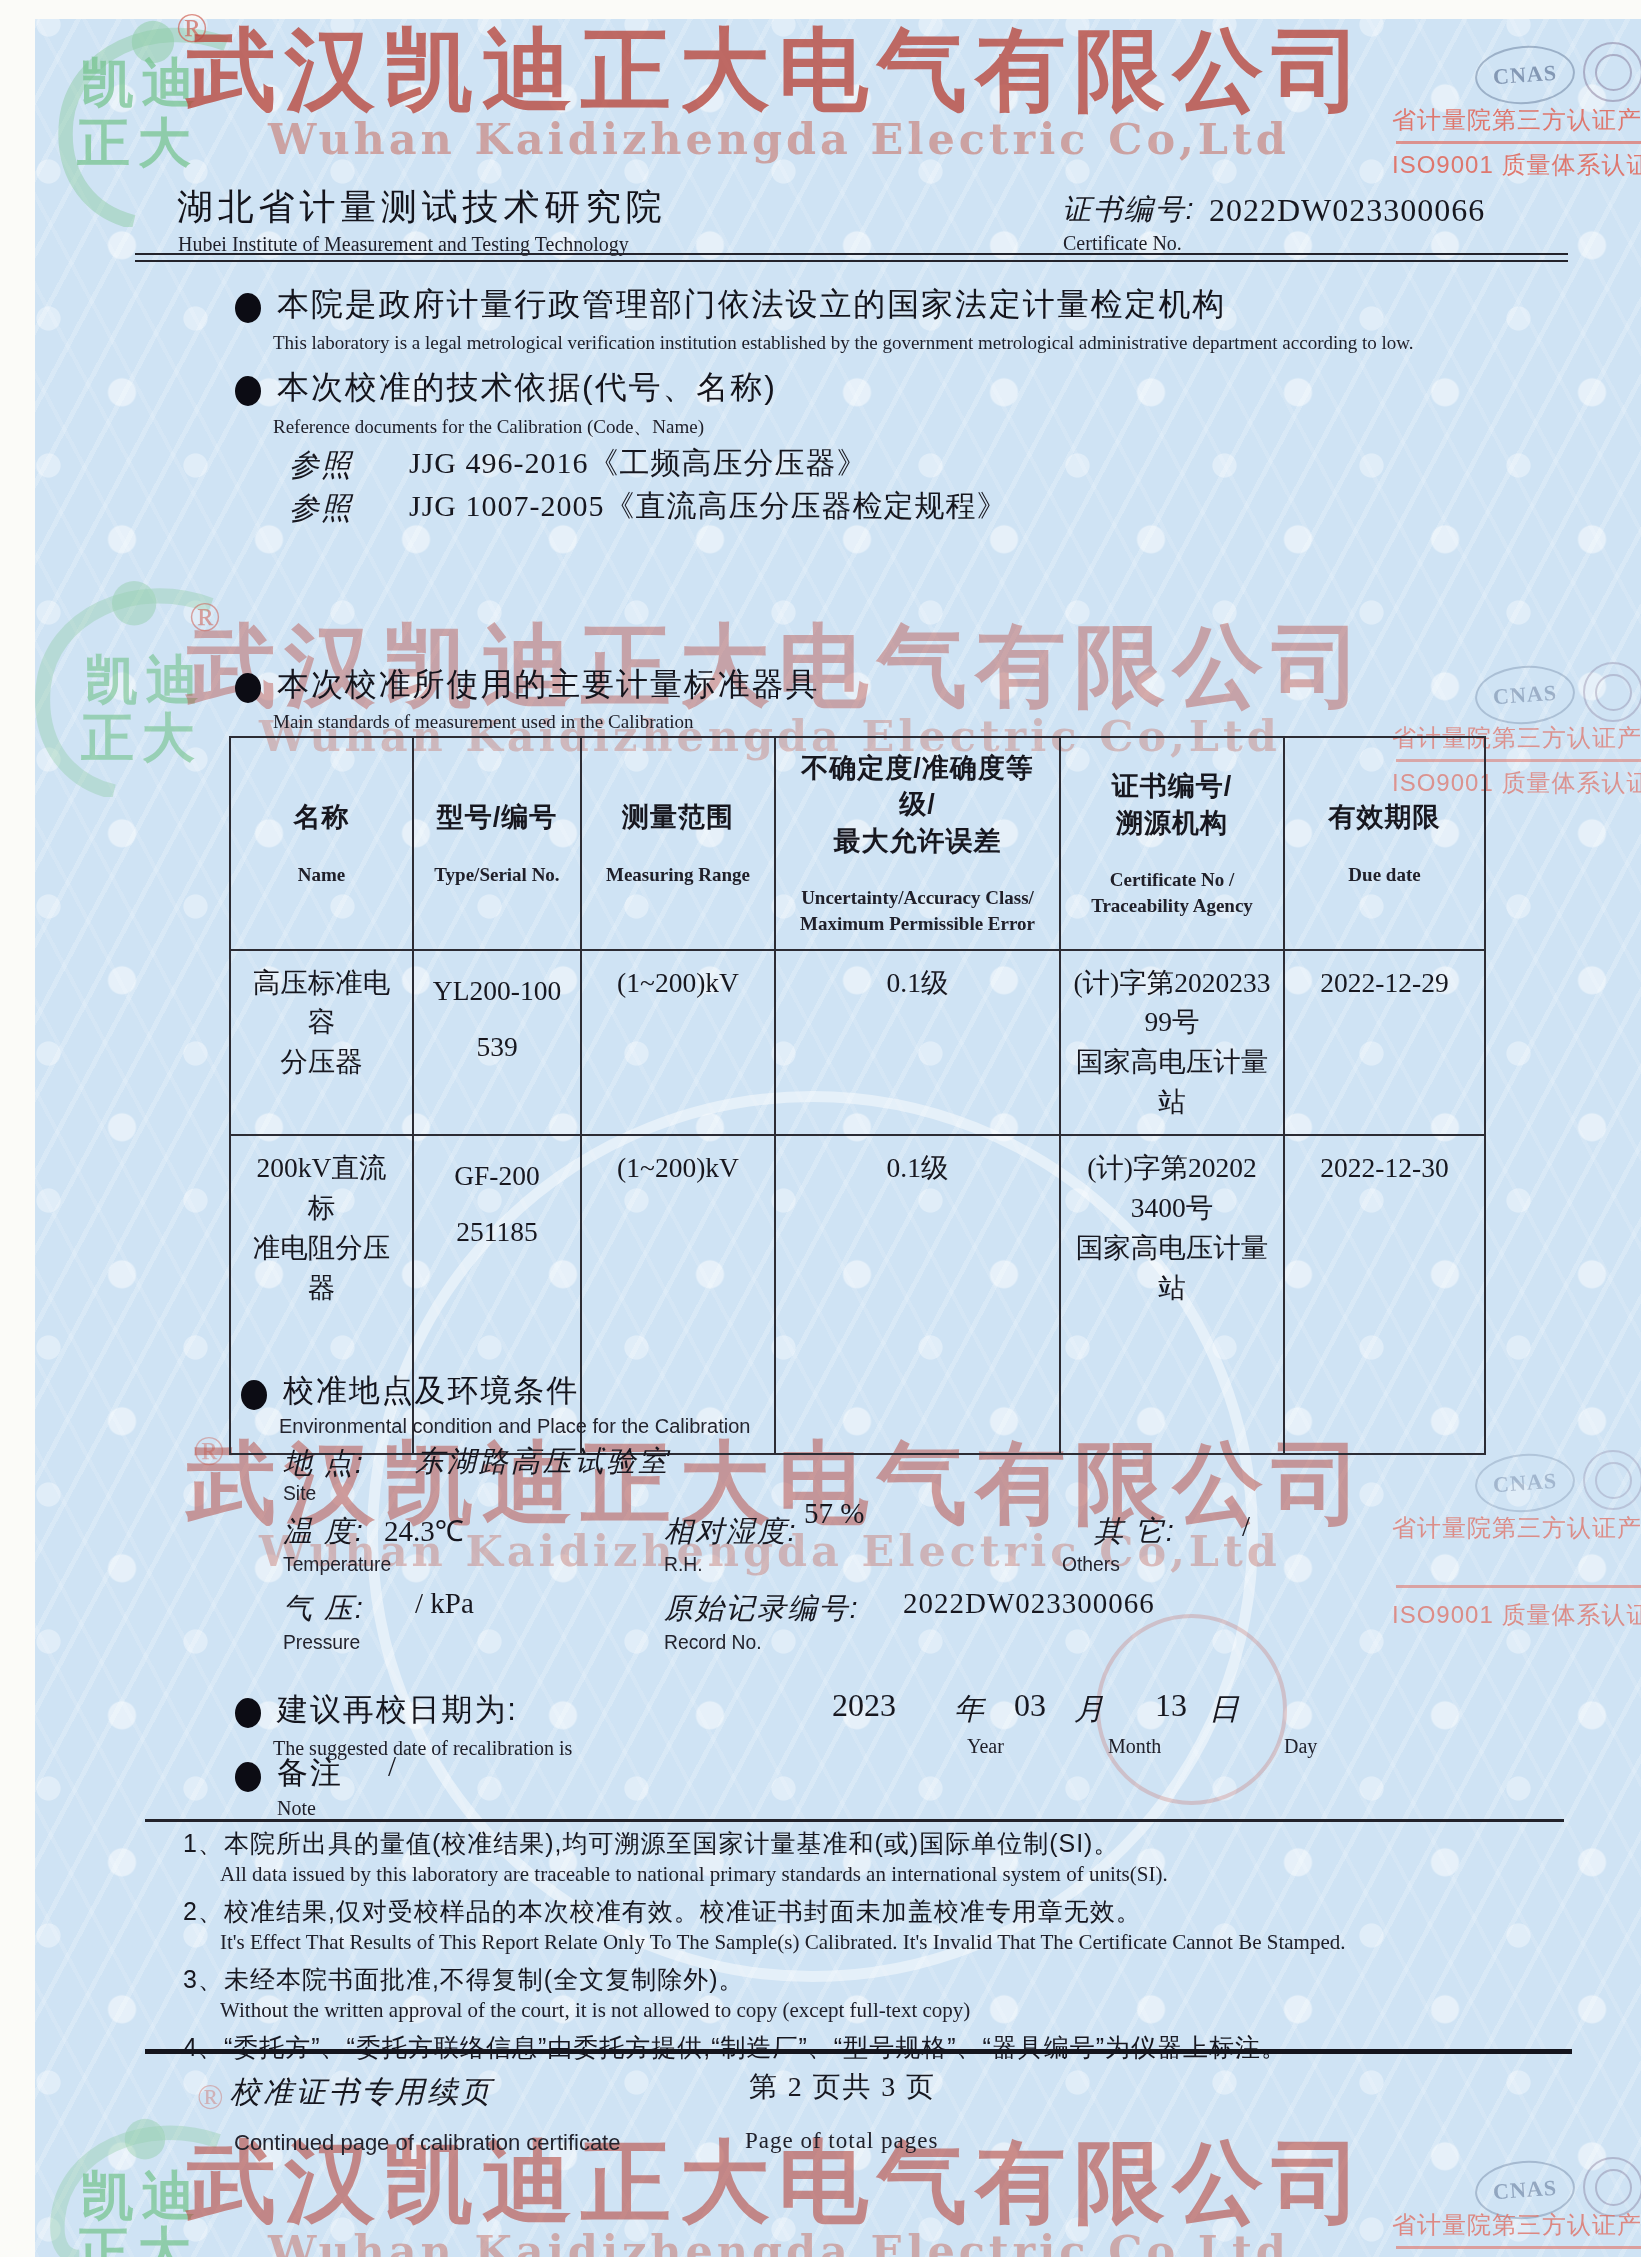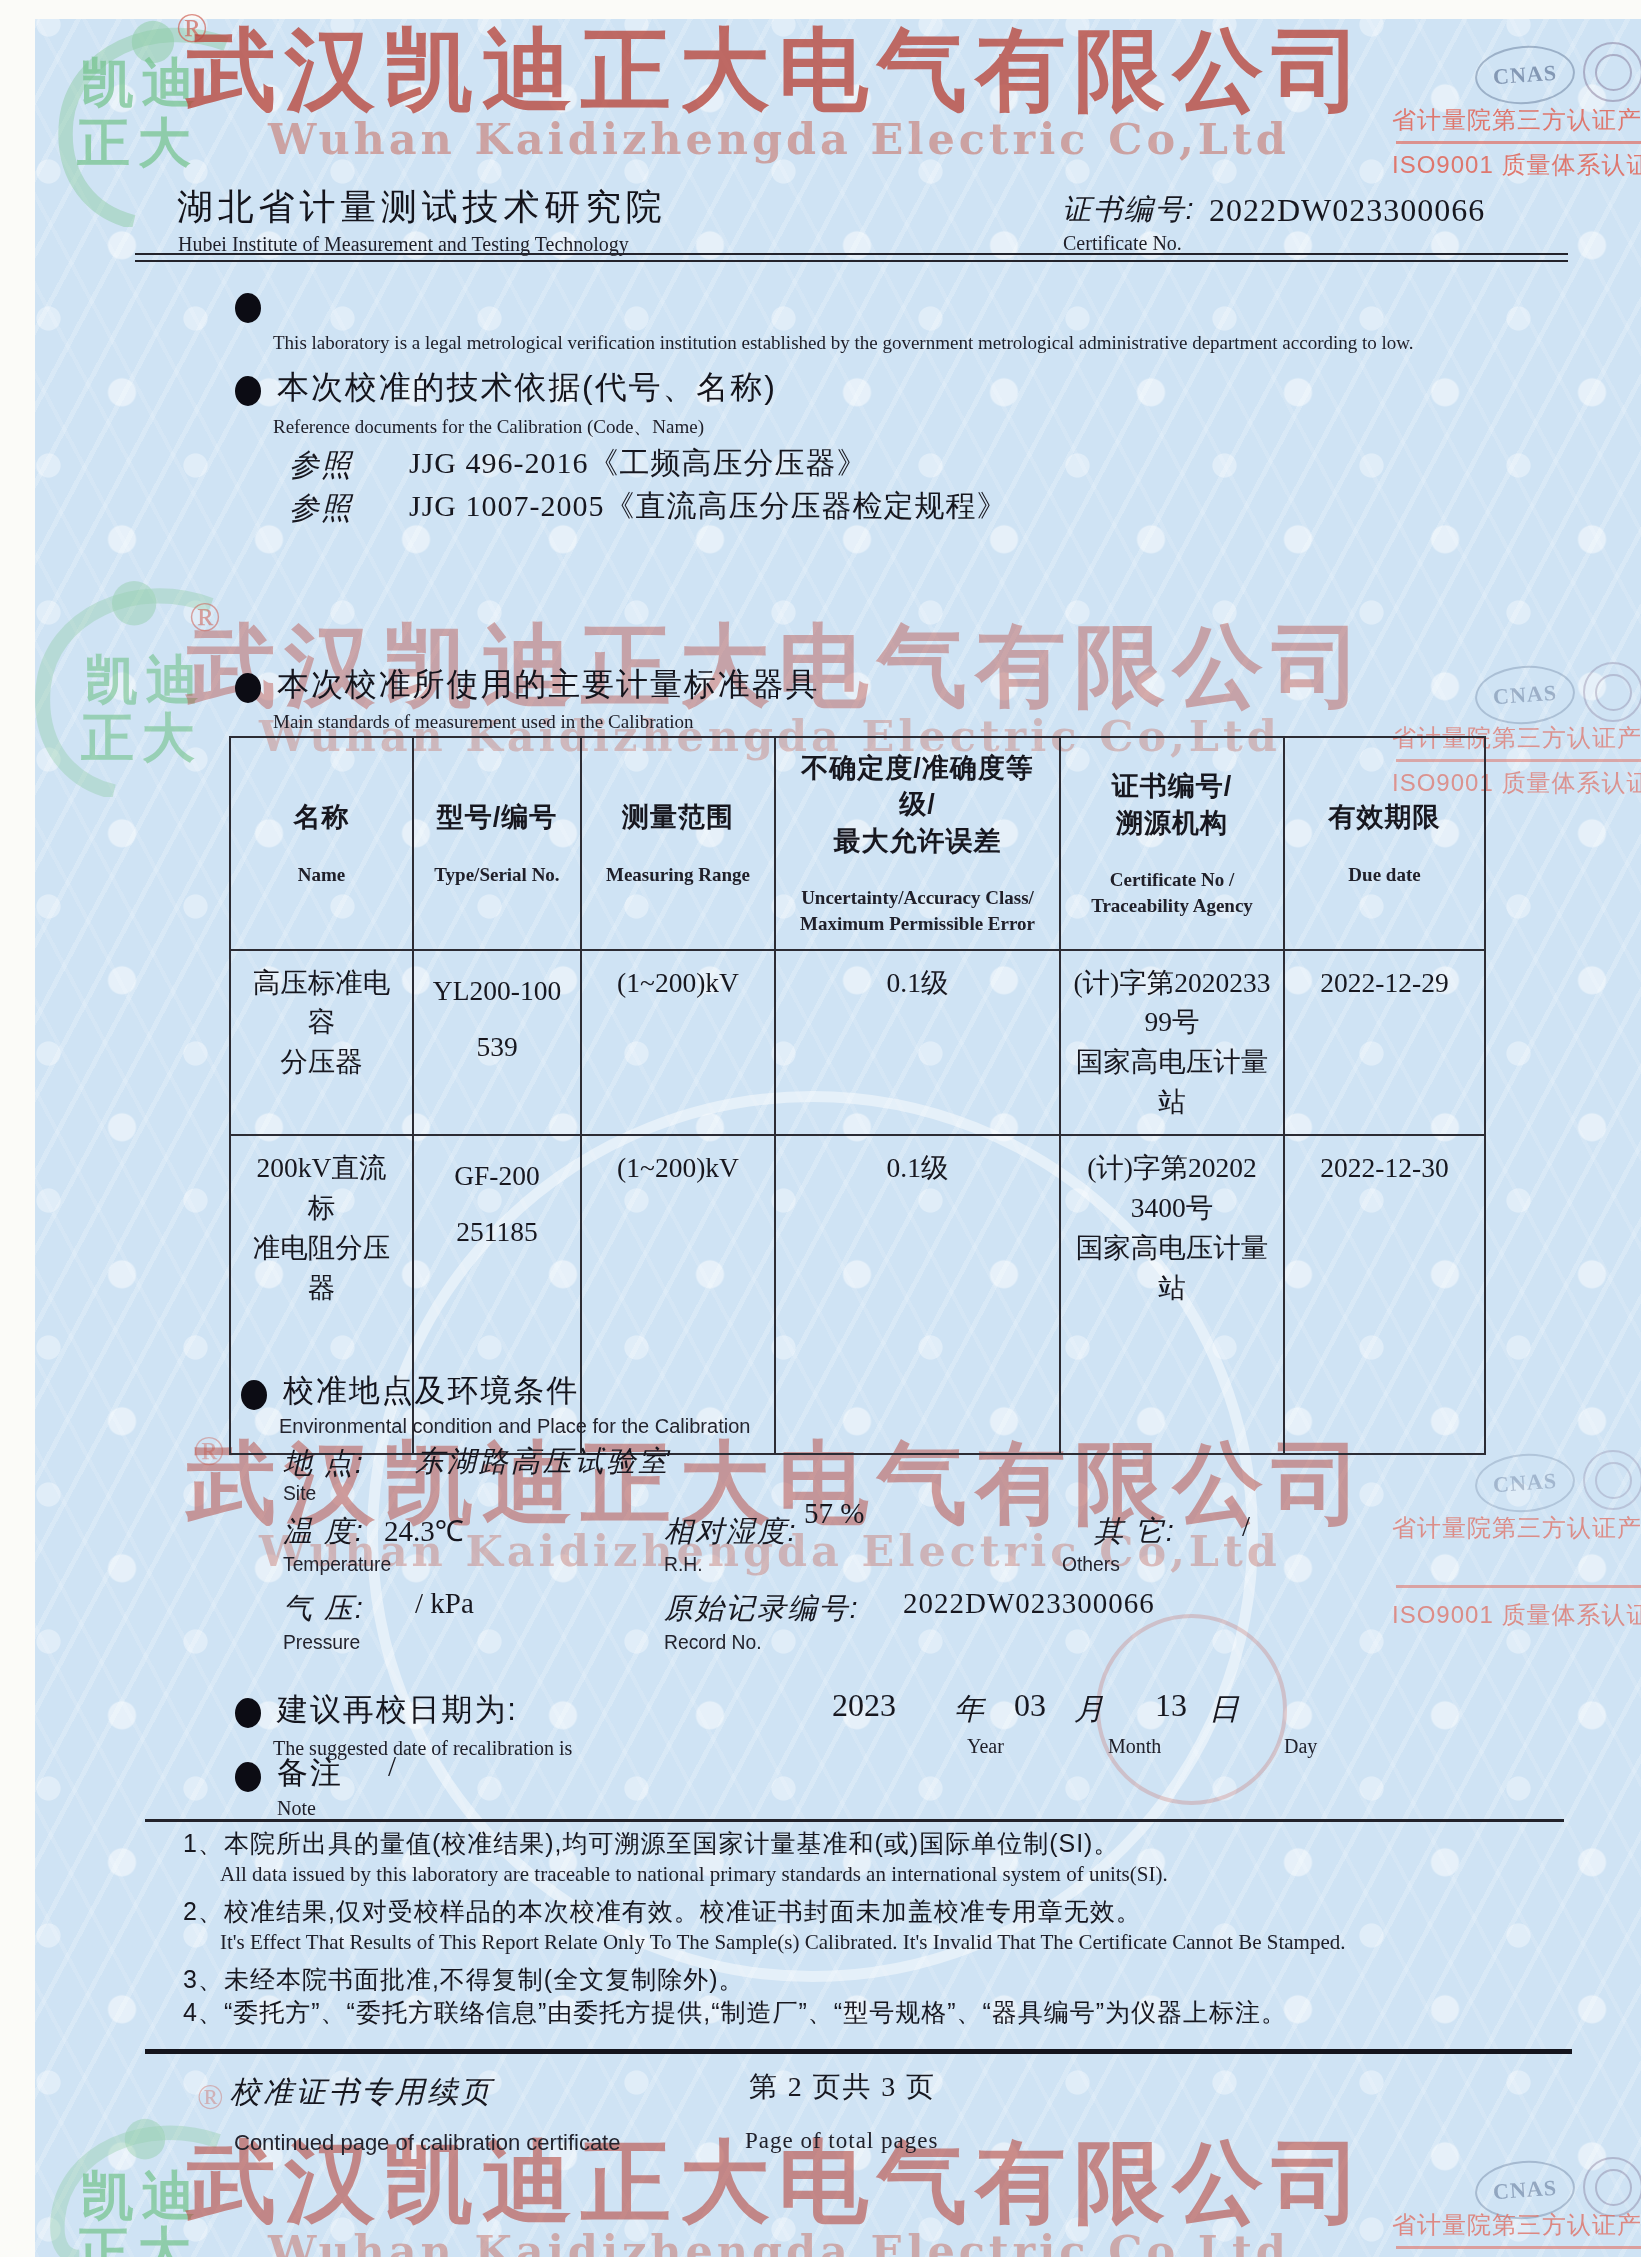--- a/index.html
+++ b/index.html
@@ -133,20 +133,21 @@
 
   <div class="abs sec-zh" style="left:177px;top:183px;font-size:36px;letter-spacing:4.8px">湖北省计量测试技术研究院</div>
   <div class="abs sec-en" style="left:178px;top:233px;font-size:20px">Hubei Institute of Measurement and Testing Technology</div>
   <div class="abs lbl-zh" style="left:1062px;top:190px">证书编号:</div>
   <div class="abs val" style="left:1209px;top:192px;font-size:32px;letter-spacing:1px">2022DW023300066</div>
   <div class="abs sec-en" style="left:1063px;top:232px;font-size:20px">Certificate No.</div>
   <div class="abs rule" style="left:135px;top:253px;width:1433px;height:2.4px"></div>
   <div class="abs rule" style="left:135px;top:260px;width:1433px;height:2.4px"></div>
 
   <div class="abs bullet" style="left:235px;top:293px"></div>
+  <div class="abs sec-zh" style="left:277px;top:283px">本院是政府计量行政管理部门依法设立的国家法定计量检定机构</div>
   <div class="abs sec-en" style="left:273px;top:332px">This laboratory is a legal metrological verification institution established by the government metrological administrative department according to low.</div>
 
   <div class="abs bullet" style="left:235px;top:376px"></div>
   <div class="abs sec-zh" style="left:277px;top:366px">本次校准的技术依据(代号、名称)</div>
   <div class="abs sec-en" style="left:273px;top:414px">Reference documents for the Calibration (Code、Name)</div>
   <div class="abs lbl-zh" style="left:289px;top:445px;font-size:30px">参照</div>
   <div class="abs val" style="left:409px;top:443px;font-size:30px;letter-spacing:1px">JJG 496-2016《工频高压分压器》</div>
   <div class="abs lbl-zh" style="left:289px;top:488px;font-size:30px">参照</div>
   <div class="abs val" style="left:409px;top:486px;font-size:30px;letter-spacing:1px">JJG 1007-2005《直流高压分压器检定规程》</div>
 
@@ -272,20 +273,21 @@
     <div>
       <div class="note-zh">1、本院所出具的量值(校准结果),均可溯源至国家计量基准和(或)国际单位制(SI)。</div>
       <div class="note-en">All data issued by this laboratory are traceable to national primary standards an international system of units(SI).</div>
     </div>
     <div>
       <div class="note-zh">2、校准结果,仅对受校样品的本次校准有效。校准证书封面未加盖校准专用章无效。</div>
       <div class="note-en">It's Effect That Results of This Report Relate Only To The Sample(s) Calibrated. It's Invalid That The Certificate Cannot Be Stamped.</div>
     </div>
     <div>
       <div class="note-zh">3、未经本院书面批准,不得复制(全文复制除外)。</div>
+      <div class="note-en">Without the written approval of the court, it is not allowed to copy (except full-text copy)</div>
     </div>
     <div>
       <div class="note-zh">4、“委托方”、“委托方联络信息”由委托方提供,“制造厂”、“型号规格”、“器具编号”为仪器上标注。</div>
     </div>
   </div>
 
   <div class="abs rule" style="left:145px;top:2049px;width:1427px;height:4.8px;background:#15151d"></div>
 
   <div class="abs lbl-zh" style="left:230px;top:2072px;font-size:30px;letter-spacing:2.9px">校准证书专用续页</div>
   <div class="abs lbl-en" style="left:234px;top:2130px;font-size:22px">Continued page of calibration certificate</div>

